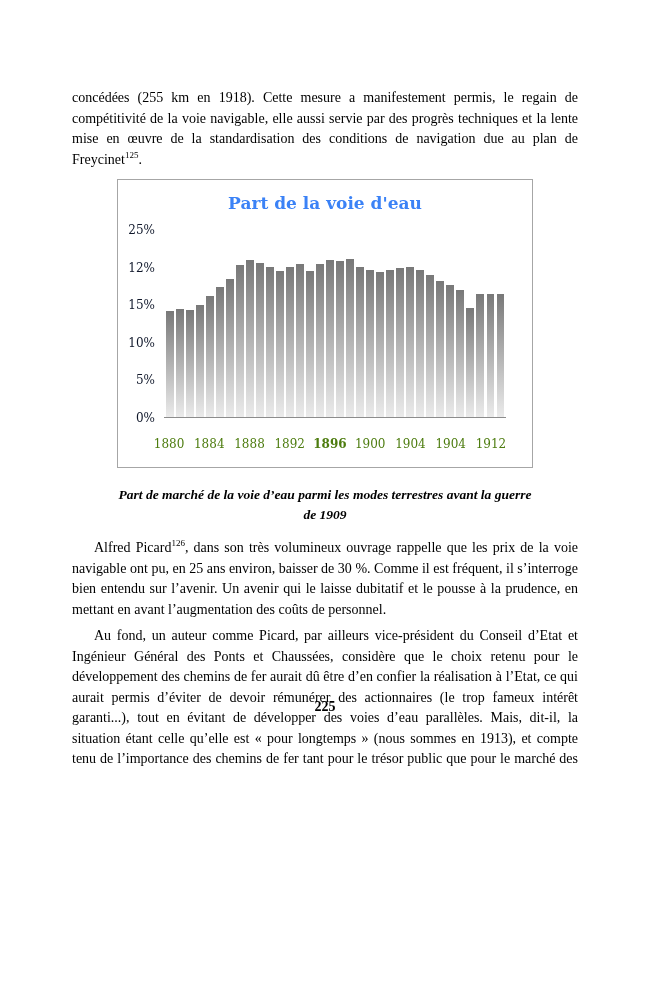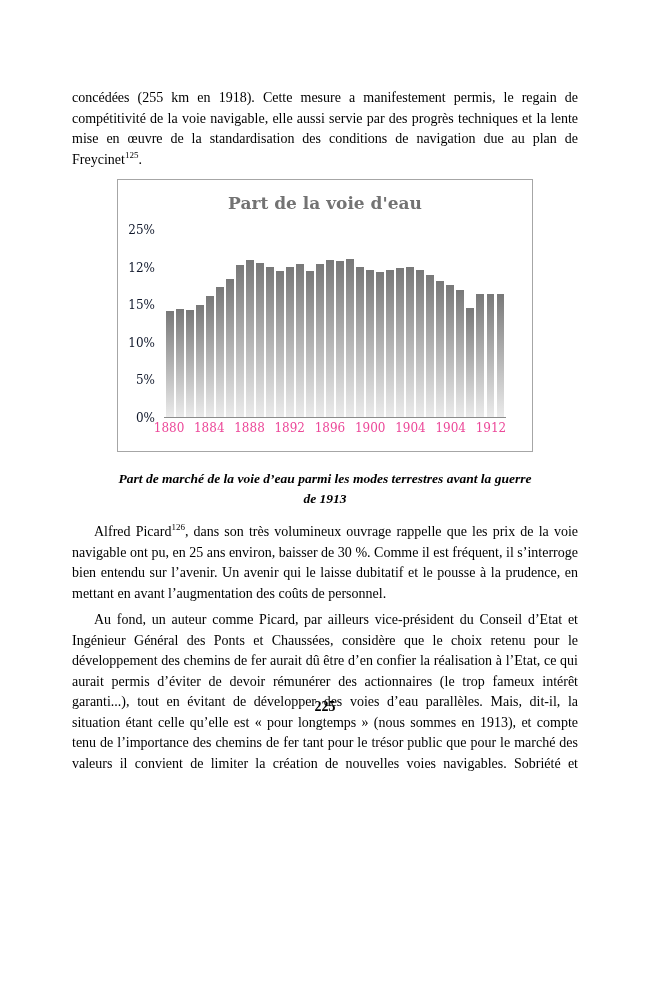--- a/index.html
+++ b/index.html
@@ -37,21 +37,21 @@
     padding: 12px 0 10px 0;
     background: #ffffff;
     font-family: "DejaVu Serif", serif;
   }
   .chart-title {
     text-align: center;
     font-weight: bold;
     font-size: 17px;
     line-height: 22px;
     margin-bottom: 16px;
-    color: #737373;
+    color: #3b82f6;
   }
   .chart-body { display: flex; padding-right: 26px; }
   .y-axis { width: 46px; position: relative; }
   .ytick {
     position: absolute;
     right: 9px;
     transform: translateY(50%);
     font-size: 12px;
     color: #0f172a;
     line-height: 12px;
@@ -62,23 +62,23 @@
     border-bottom: 1px solid #8c8c8c;
     display: flex;
     align-items: flex-end;
     gap: 2.5px;
     padding: 0 2px;
   }
   .bar { flex: 1; }
   .x-axis {
     position: relative;
     height: 20px;
-    margin: 3px 26px 0 46px;
+    margin: 19px 26px 0 46px;
     font-size: 12px;
-    color: #ec4899;
+    color: #4d7c0f;
   }
   .x-axis span {
     position: absolute;
     top: 0;
     transform: translateX(-50%);
     white-space: nowrap;
   }
 
   
   .caption {
@@ -168,31 +168,31 @@
           <div class="bar" style="height: 65.6%; background: linear-gradient(rgb(120, 120, 120), rgb(178, 178, 178) 50%, rgb(235, 235, 235));"></div>
           <div class="bar" style="height: 66%; background: linear-gradient(rgb(120, 120, 120), rgb(178, 178, 178) 50%, rgb(235, 235, 235));"></div>
           <div class="bar" style="height: 65.6%; background: linear-gradient(rgb(120, 120, 120), rgb(178, 178, 178) 50%, rgb(235, 235, 235));"></div>
         </div>
     </div>
     <div class="x-axis">
         <span style="left: 1.47059%;">1880</span>
         <span style="left: 13.2353%;">1884</span>
         <span style="left: 25%;">1888</span>
         <span style="left: 36.7647%;">1892</span>
-        <span style="left: 48.5294%;">1896</span>
+        <span style="left: 48.5294%; font-weight: bold;">1896</span>
         <span style="left: 60.2941%;">1900</span>
         <span style="left: 72.0588%;">1904</span>
         <span style="left: 83.8235%;">1904</span>
         <span style="left: 95.5882%;">1912</span>
       </div>
   </figure>
 
   <p class="caption">
     <span>Part de marché de la voie d’eau parmi les modes terrestres avant la guerre</span>
-    <span>de 1913</span>
+    <span>de 1909</span>
   </p>
 
   <p class="body-text indent p2"><span>Alfred Picard</span><sup class="fn-ref">126</sup><span>, dans son très volumineux ouvrage rappelle que les prix de la voie navigable ont pu, en 25 ans environ, baisser de 30 %.  Comme il est fréquent, il s’interroge bien entendu sur l’avenir. Un avenir qui le laisse dubitatif et le pousse à la prudence, en mettant en avant l’augmentation des coûts de personnel.</span></p>
 
   <p class="body-text indent p3">Au fond, un auteur comme Picard, par ailleurs vice-président du Conseil d’Etat et Ingénieur Général des Ponts et Chaussées, considère que le choix retenu pour le développement des chemins de fer aurait dû être d’en confier la réalisation à l’Etat, ce qui aurait permis d’éviter de devoir rémunérer des actionnaires (le trop fameux intérêt garanti...), tout en évitant de développer des voies d’eau parallèles. Mais, dit-il, la situation étant celle qu’elle est « pour longtemps » (nous sommes en 1913), et compte tenu de l’importance des chemins de fer tant pour le trésor public que pour le marché des valeurs il convient de limiter la création de nouvelles voies navigables. Sobriété et prudence sont ses maîtres mots.</p>
 
   <div class="footnotes">
     <div class="fn-separator"></div>
   </div>
 

